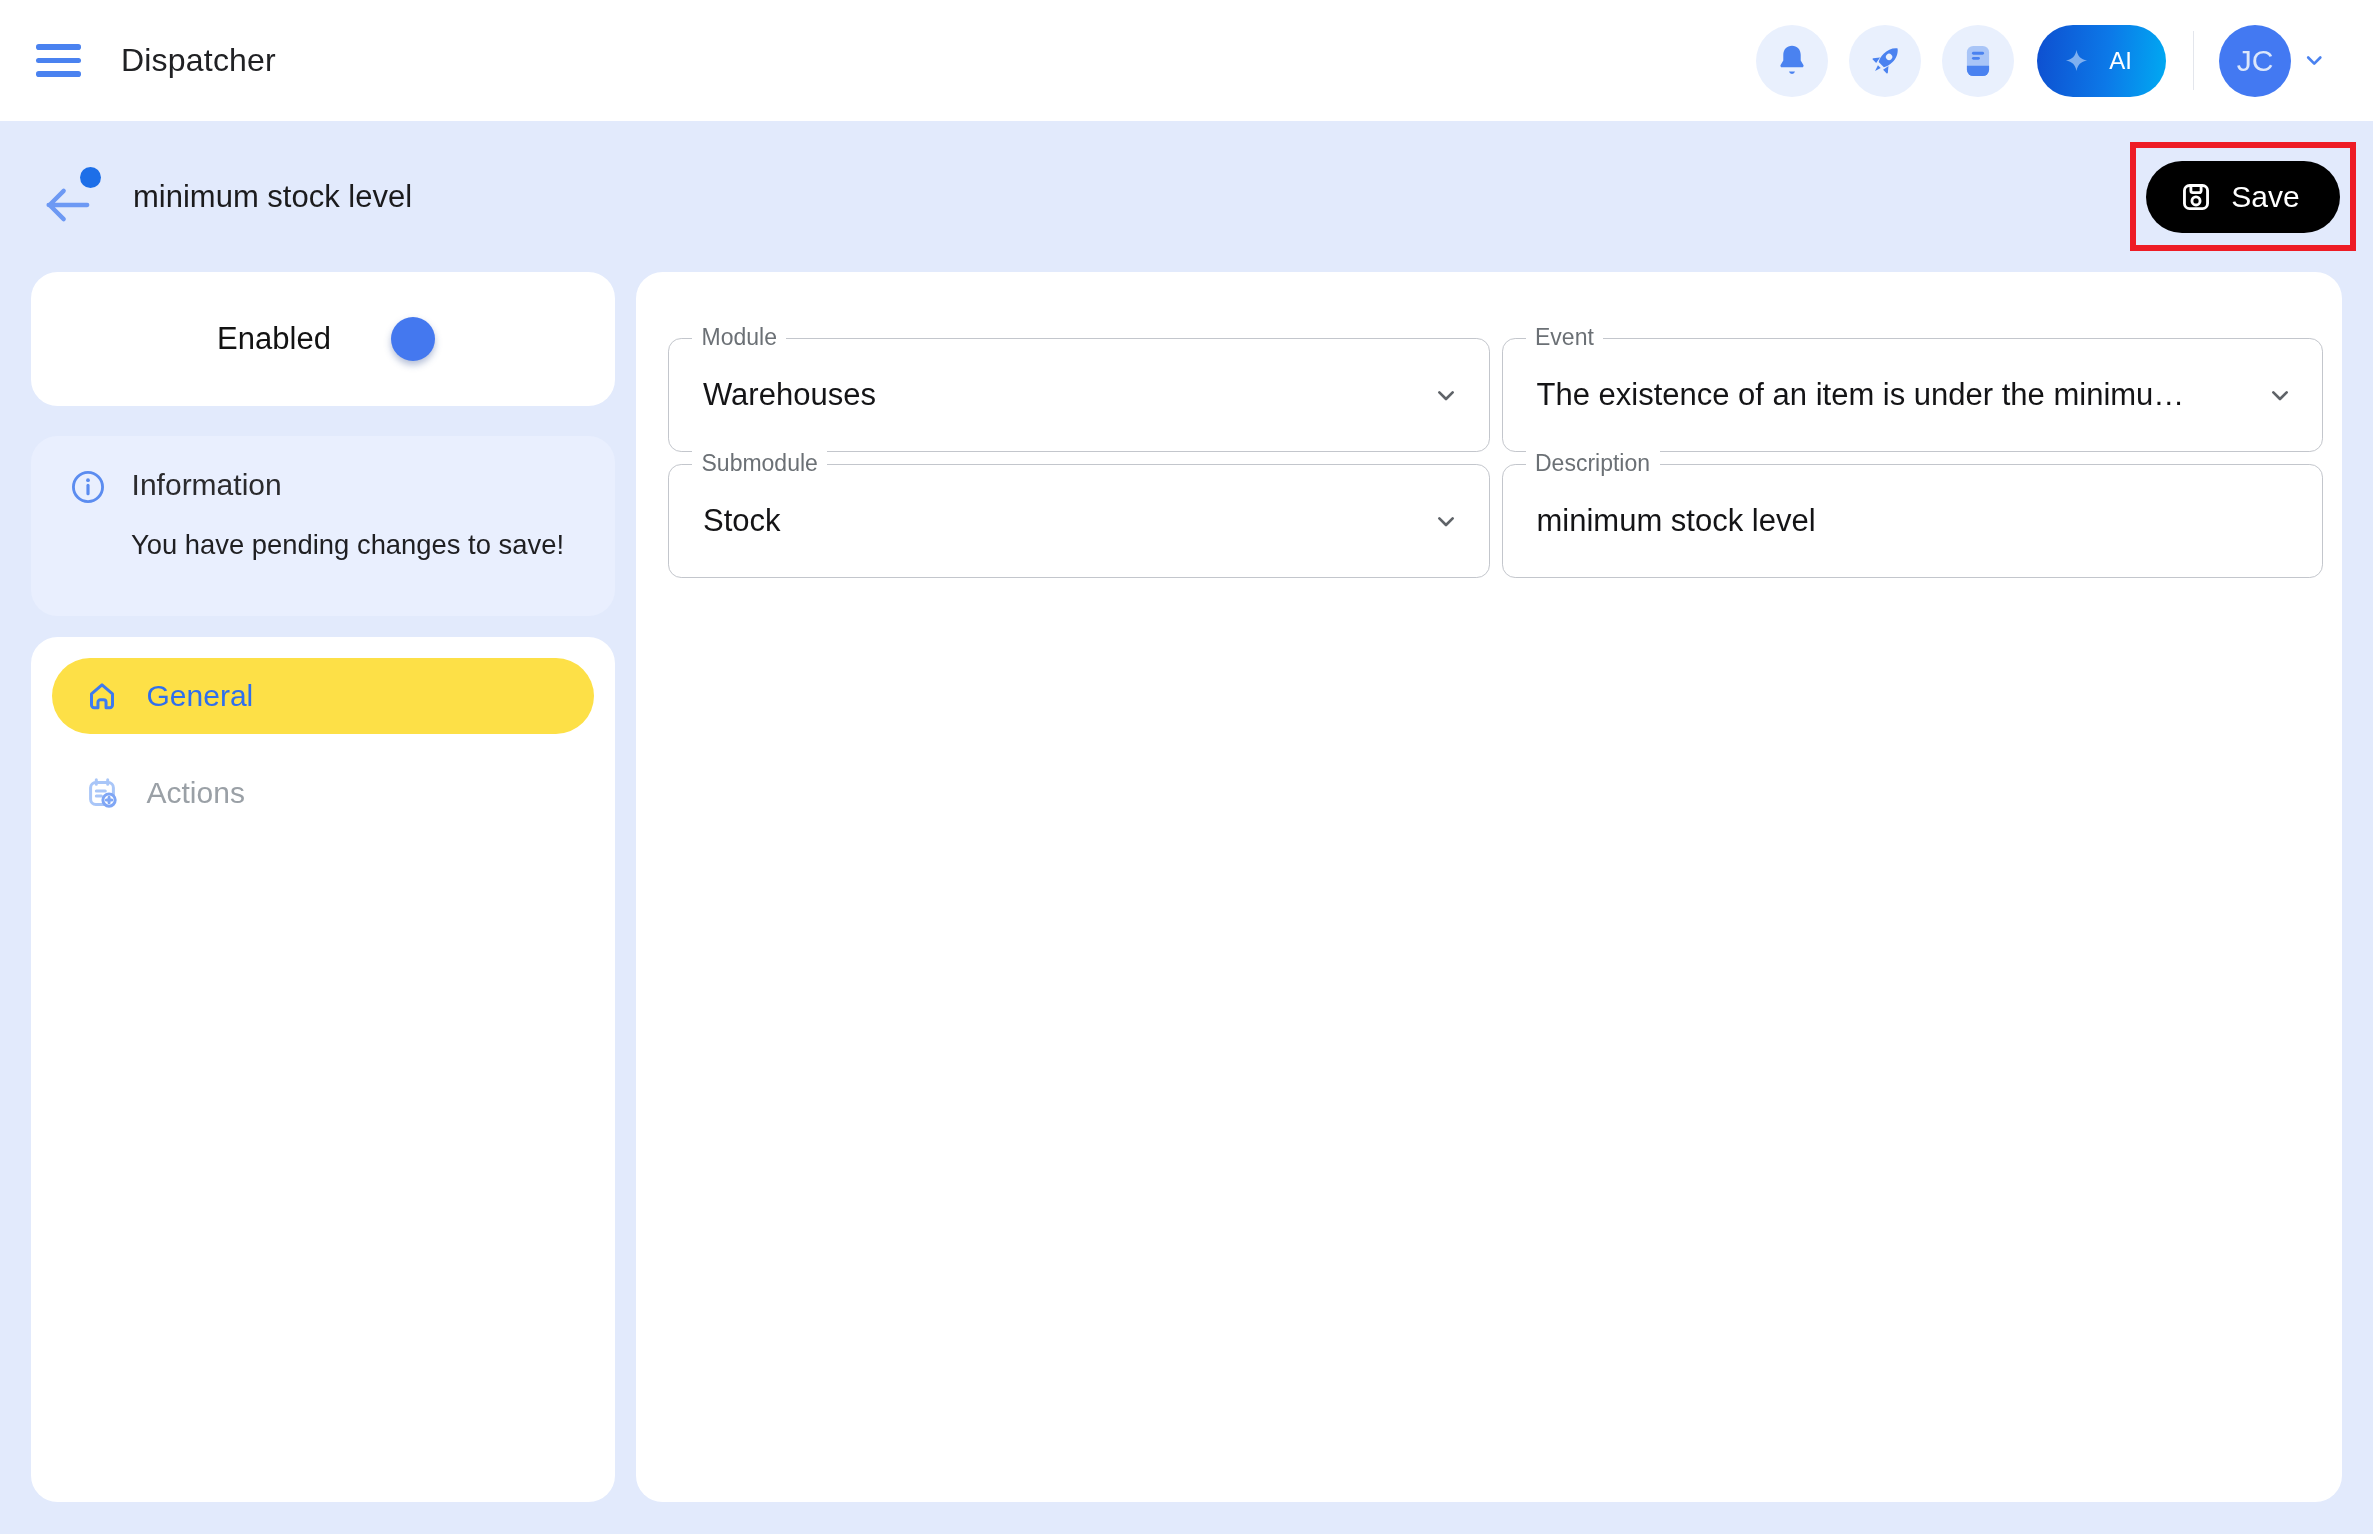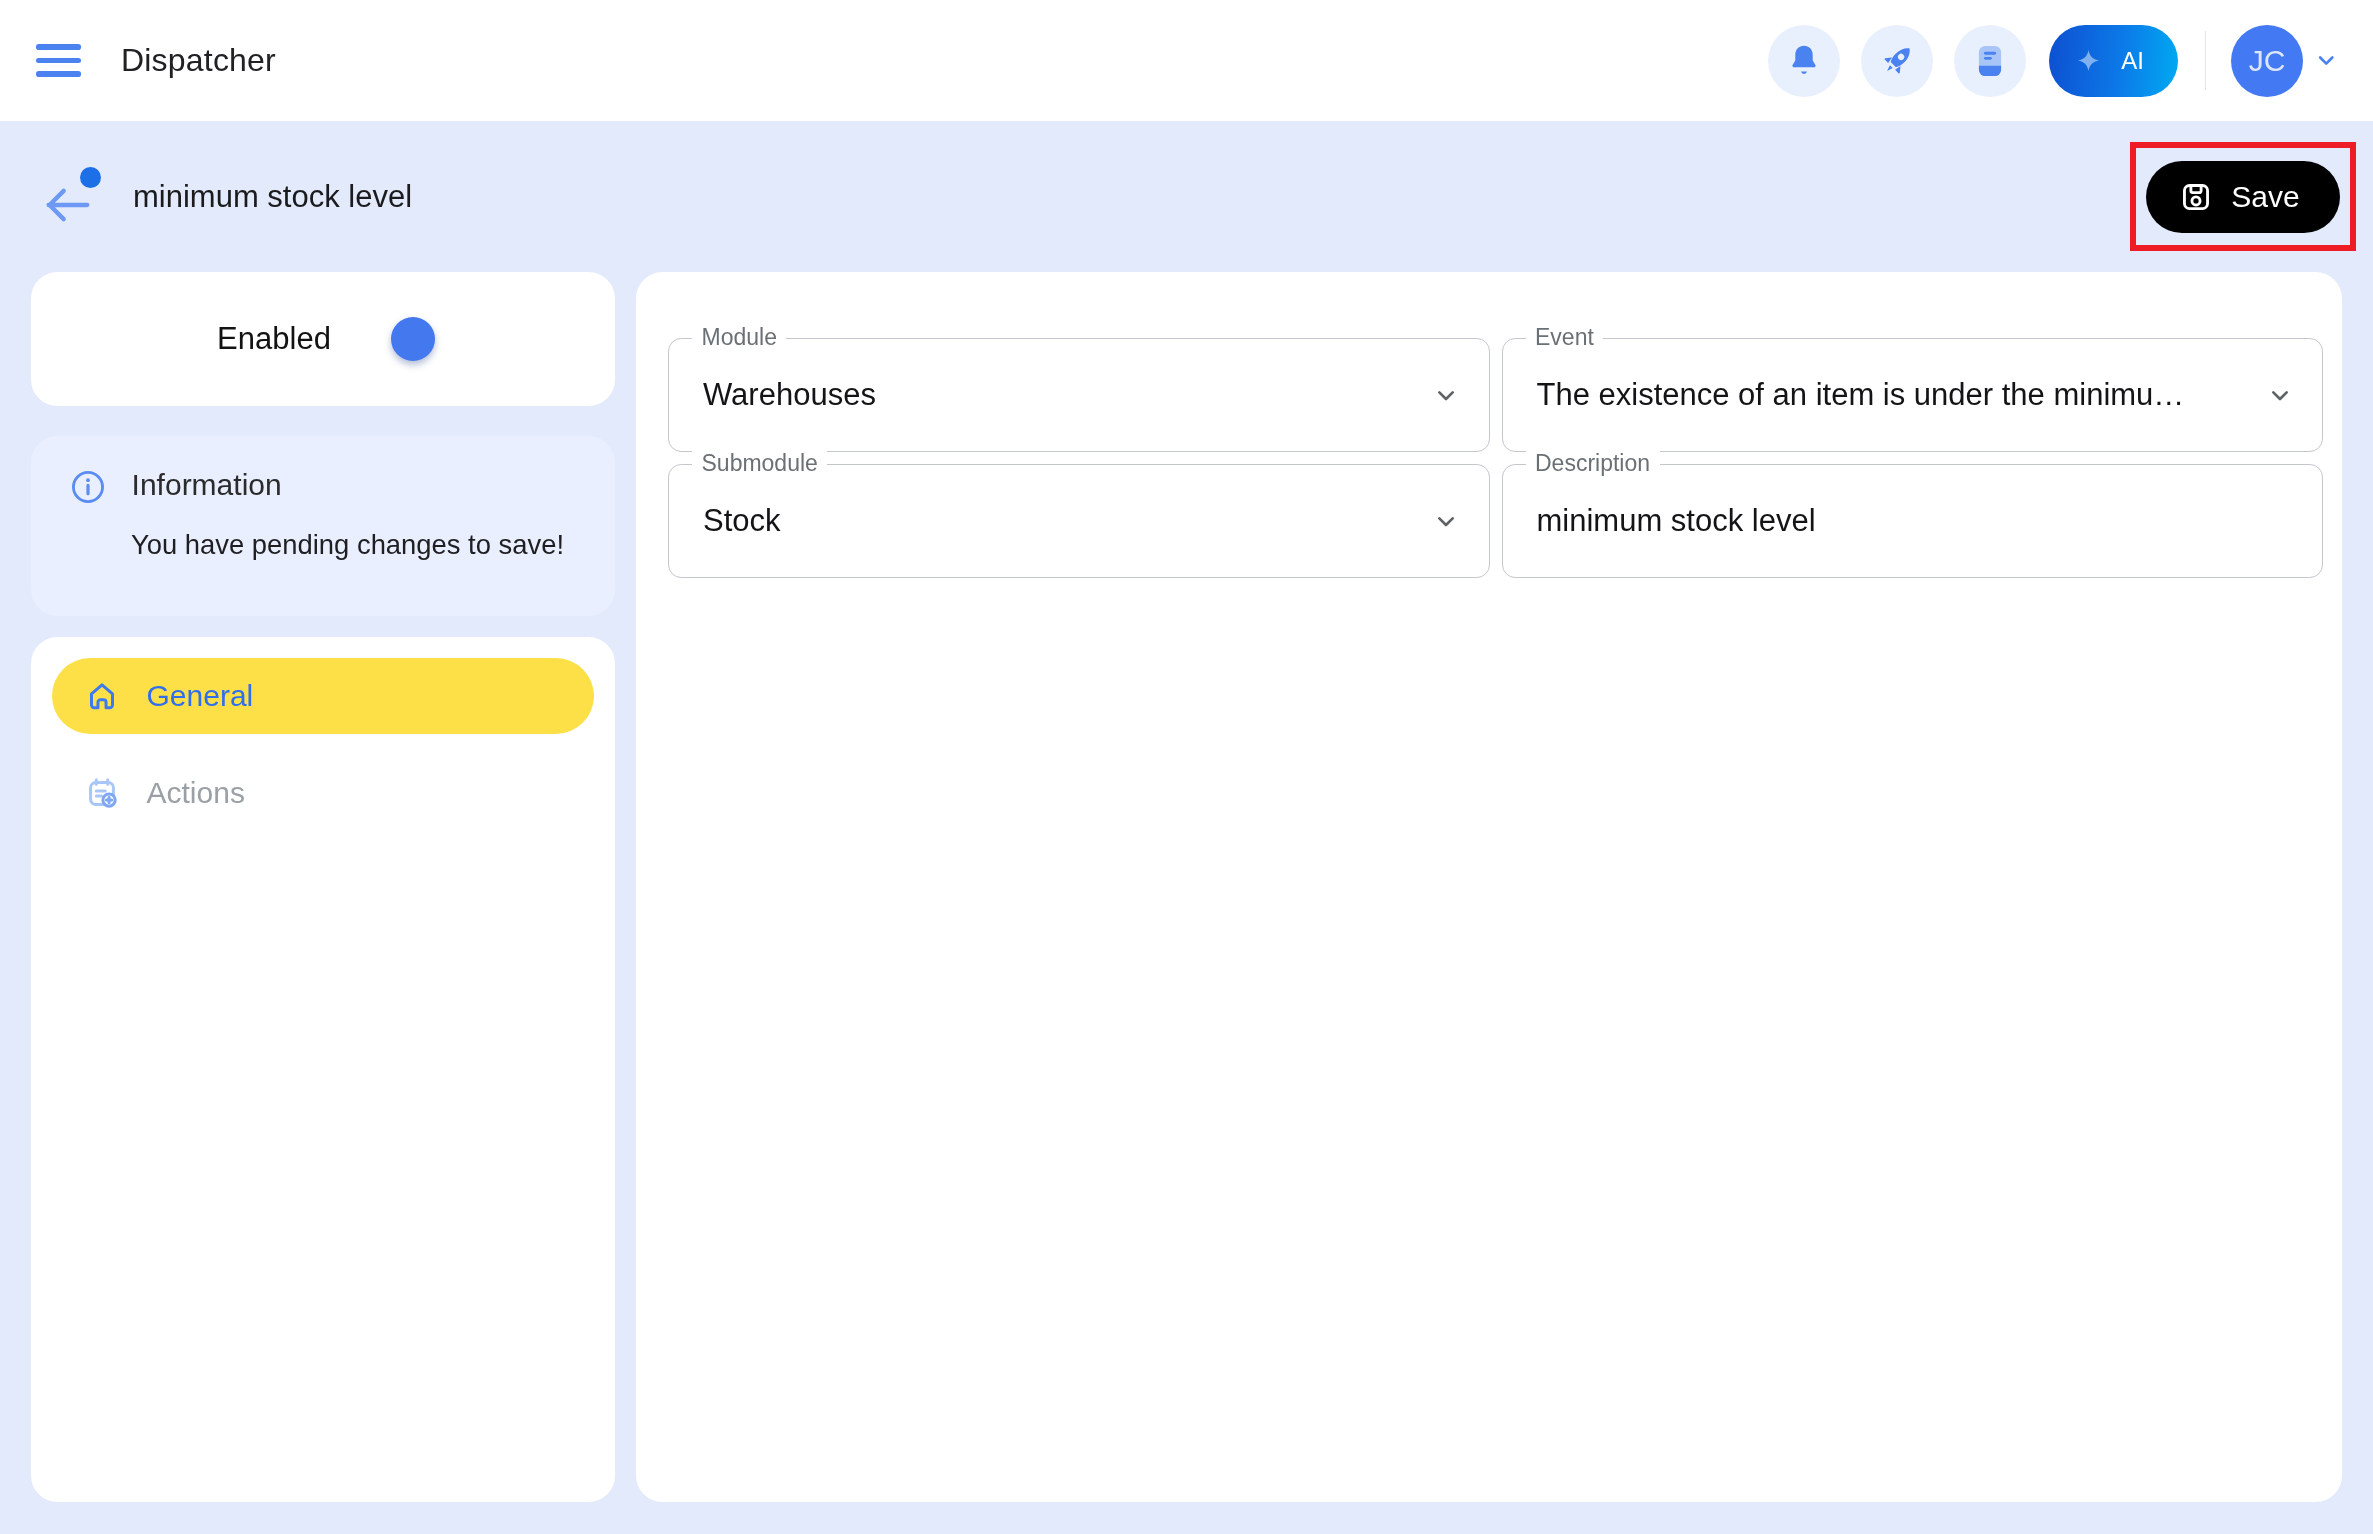--- a/index.html
+++ b/index.html
@@ -7,21 +7,21 @@
   body {
     font-family:"Liberation Sans", sans-serif;
     background:#e2eafc;
     color:#1c1c1e;
     overflow:hidden;
   }
   
   .navbar {
     height:121px; background:#ffffff;
     display:flex; align-items:center;
-    padding:0 34px 0 36px;
+    padding:0 46px 0 36px;
   }
   .hamburger { width:45px; display:flex; flex-direction:column; gap:7.6px; cursor:pointer; }
   .hamburger span { display:block; height:5.7px; border-radius:2.8px; background:#4a82f0; }
   .app-title { margin-left:40px; font-size:32px; font-weight:500; color:#202124; letter-spacing:0.2px; }
   .nav-spacer { flex:1; }
   .icon-btn {
     width:72px; height:72px; border-radius:50%;
     background:#e9f0fd; display:flex; align-items:center; justify-content:center;
     margin-left:21px; cursor:pointer; border:none;
   }

